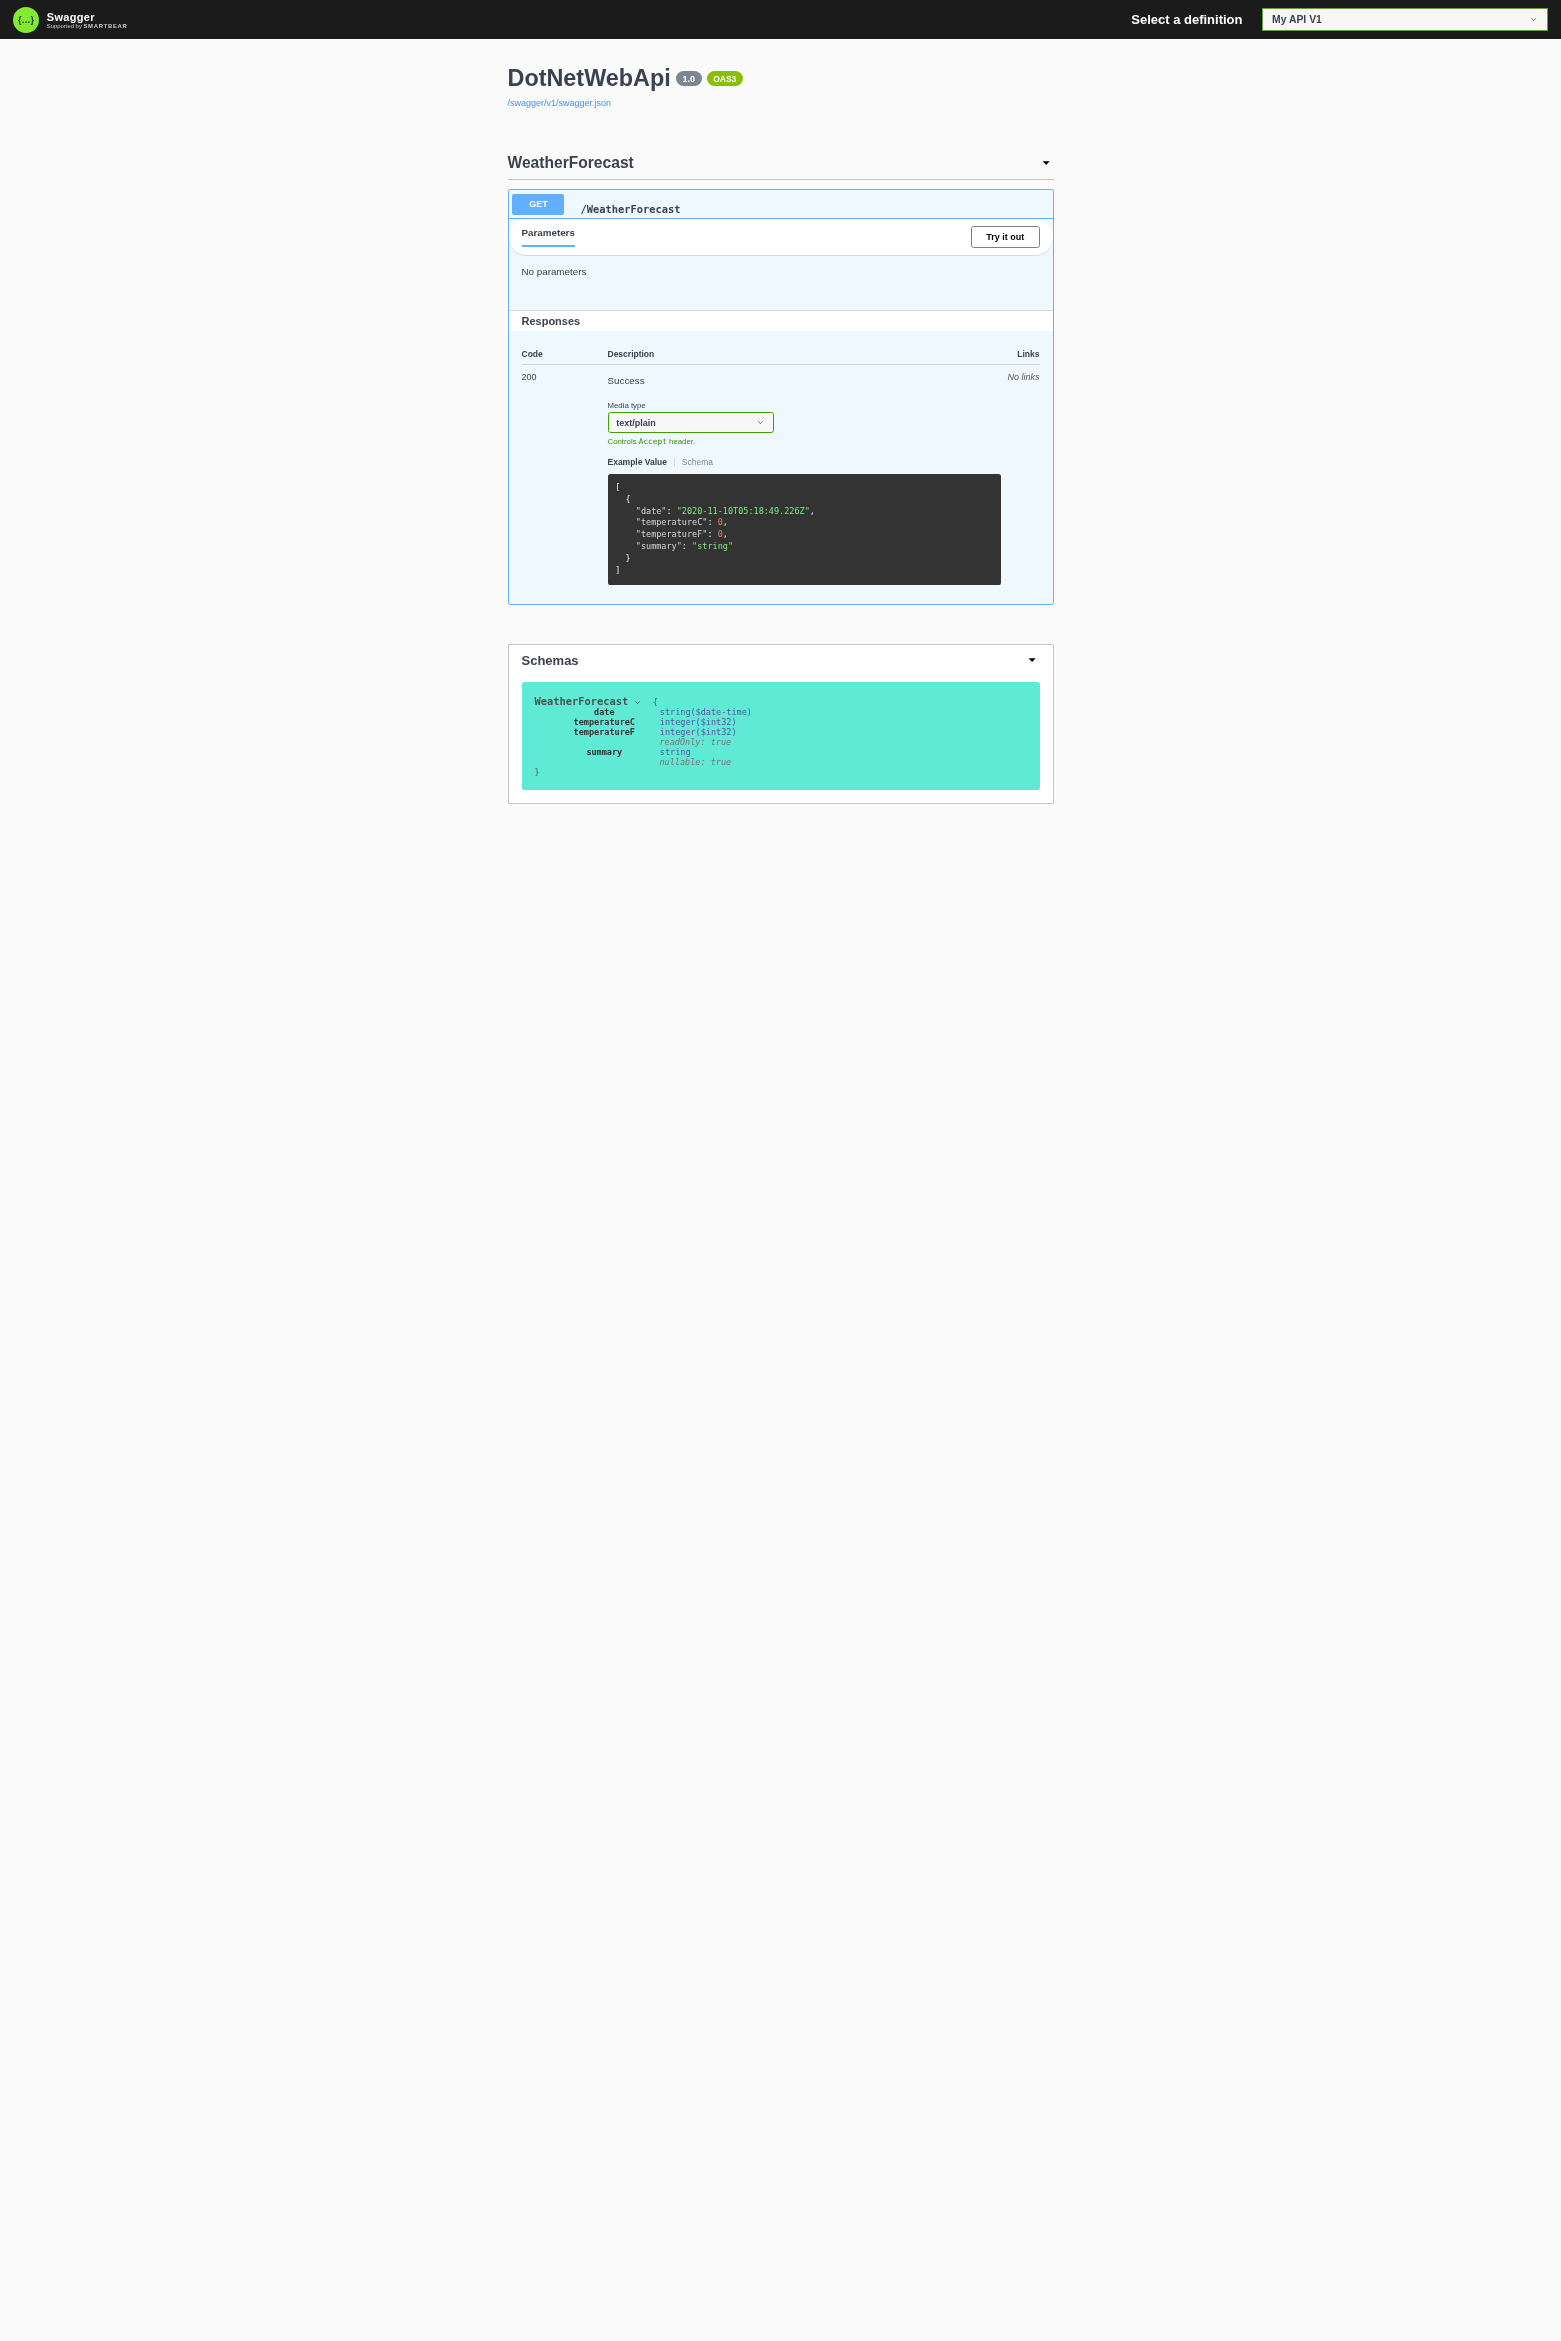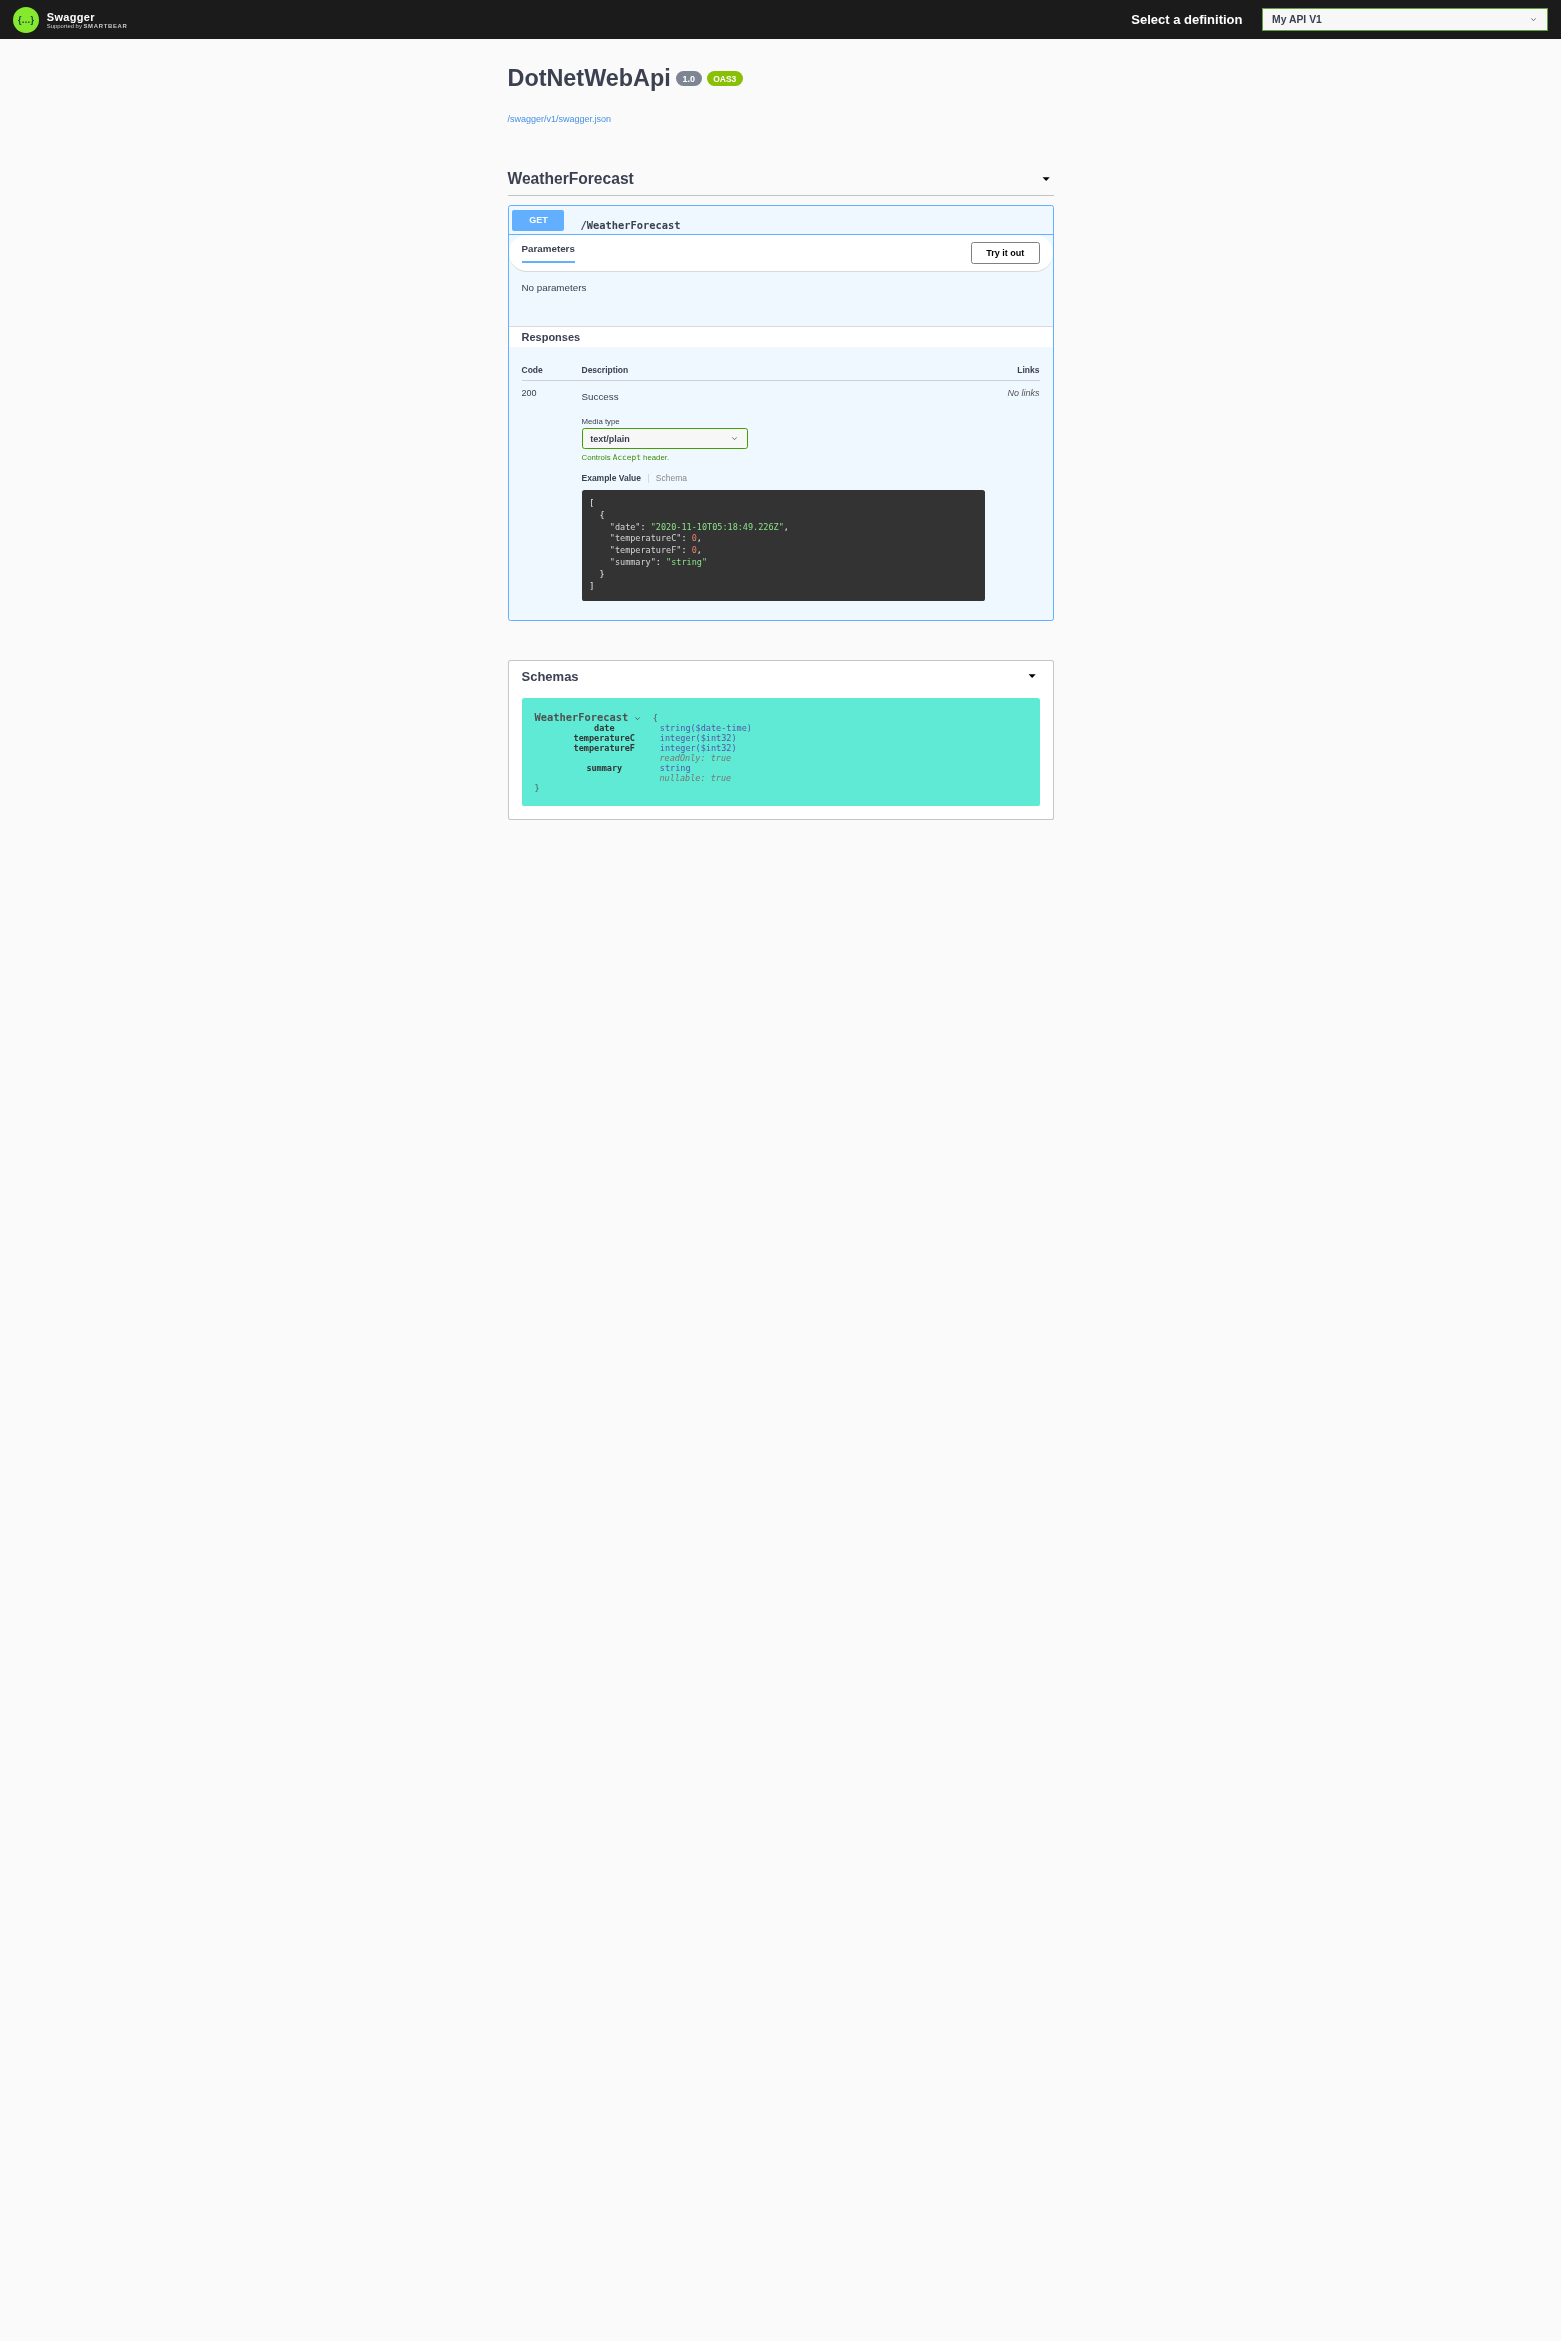--- a/index.html
+++ b/index.html
@@ -13,41 +13,41 @@
   .logo-sub { font-size: 5.9px; color: #ccc; }
   .logo-sub b { font-weight: bold; letter-spacing: 0.7px; }
   .topbar-spacer { flex: 1; }
   .select-def-label { color: #fff; font-size: 13px; font-weight: bold; margin-right: 6.5px; }
   .def-select { flex: 1; max-width: 286px; border: 1.3px solid #62a03f; background: #f7f7f7; padding: 5.2px 9px; display: flex; align-items: center; justify-content: space-between; font-weight: bold; color: #3b4151; font-size: 10.4px; }
   
   .container { max-width: 572px; margin: 0 auto; padding: 26px 13px; }
   .api-title { font-size: 23.4px; font-weight: bold; color: #3b4151; display: flex; align-items: center; gap: 5.2px; }
   .version-badge { background: #7d8492; color: #fff; font-size: 9px; padding: 2.6px 6.5px; border-radius: 9px; }
   .oas-badge { background: #89bf04; color: #fff; font-size: 8.5px; font-weight: bold; padding: 2.6px 6.5px; border-radius: 9px; }
-  .spec-url { color: #4990e2; font-size: 9px; margin-top: 22px; display: block; }
+  .spec-url { color: #4990e2; font-size: 9px; margin-top: 6px; display: block; }
   
   .tag-section { margin-top: 46px; }
   .tag-header { display: flex; align-items: center; justify-content: space-between; font-size: 15.6px; font-weight: bold; border-bottom: 0.7px solid rgba(59,65,81,.3); padding-bottom: 6.5px; }
   
   .opblock { margin-top: 9.8px; border: 0.7px solid #61affe; border-radius: 2.6px; background: #eff7ff; }
   .opblock-summary { display: flex; align-items: flex-end; padding: 3.9px; gap: 16px; }
   .method-badge { background: #61affe; color: #fff; font-weight: bold; font-size: 9px; padding: 5.2px 15.6px; border-radius: 2px; min-width: 52px; text-align: center; }
   .path { font-family: ui-monospace, Menlo, Consolas, monospace; font-weight: 600; color: #3b4151; font-size: 10.4px; }
   
   .opblock-body { border-top: 0.7px solid #61affe; }
   .params-header { display: flex; align-items: center; justify-content: space-between; padding: 6.5px 13px; background: #fff; border-bottom: 0.7px solid rgba(59,65,81,.2); border-radius: 18px; }
   .params-title { font-weight: bold; font-size: 9.8px; border-bottom: 2px solid #61affe; padding-bottom: 6.5px; }
   .try-btn { border: 1.3px solid #808080; background: #fff; padding: 5.2px 14.3px; font-weight: bold; font-size: 9px; border-radius: 2.6px; cursor: pointer; }
   .no-params { padding: 9.8px 13px 33px; font-size: 9.8px; }
   
   .responses-header { background: #fff; padding: 4px 13px; font-weight: bold; font-size: 11px; border-top: 0.7px solid rgba(59,65,81,.2); }
   
   .responses-body { padding: 13px; }
   .resp-table-head { display: flex; font-weight: bold; font-size: 8.5px; padding: 5.2px 0; border-bottom: 0.7px solid rgba(59,65,81,.2); }
-  .col-code { width: 60px; }
+  .col-code { width: 86px; }
   .col-desc { flex: 1; }
   .col-links { width: 39px; text-align: right; }
   .resp-row { display: flex; padding: 6.5px 0; font-size: 9px; }
   .resp-desc { font-size: 9.8px; margin-top: 3.9px; color: #3b4151; }
   .links-none { font-style: italic; color: #555; }
   
   .media-section { margin-top: 14.3px; }
   .media-label { font-size: 7.8px; color: #3b4151; margin-bottom: 2.6px; }
   .media-select { border: 1.3px solid #41a000; background: #f7f7f7; padding: 4.6px 7.8px; width: 166px; display: flex; align-items: center; justify-content: space-between; font-weight: bold; color: #3b4151; font-size: 9px; border-radius: 2.6px; }
   .media-hint { font-size: 7.8px; color: #3b8f00; margin-top: 3.3px; }

